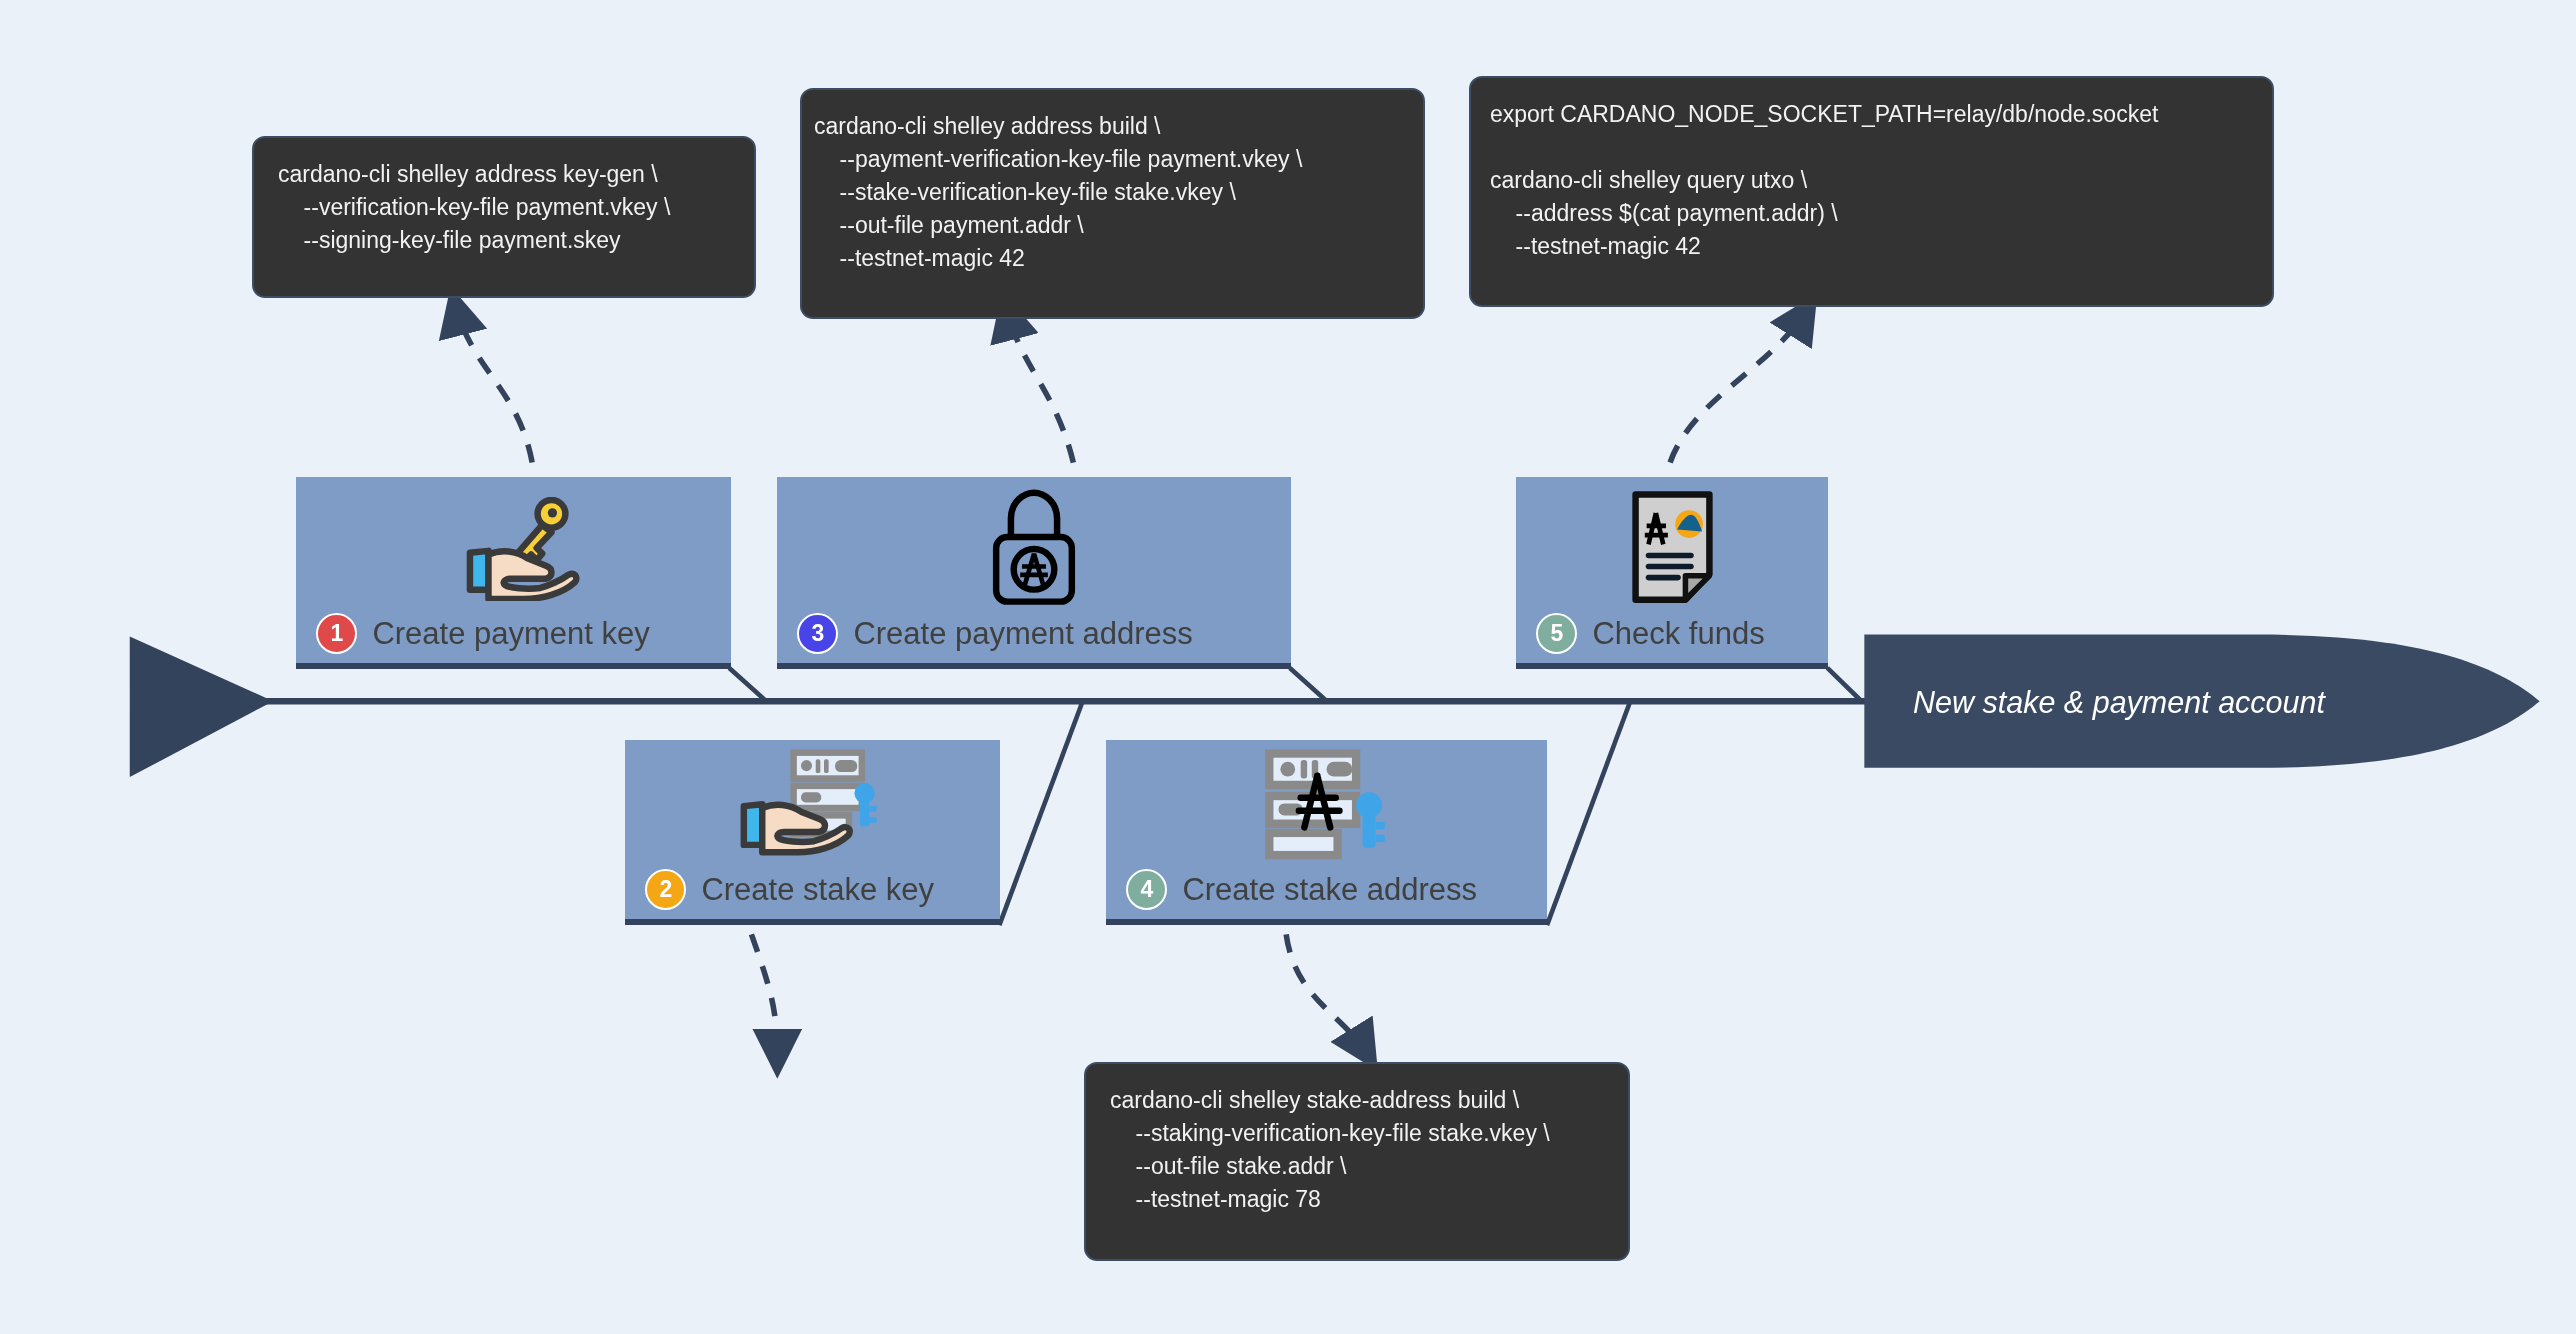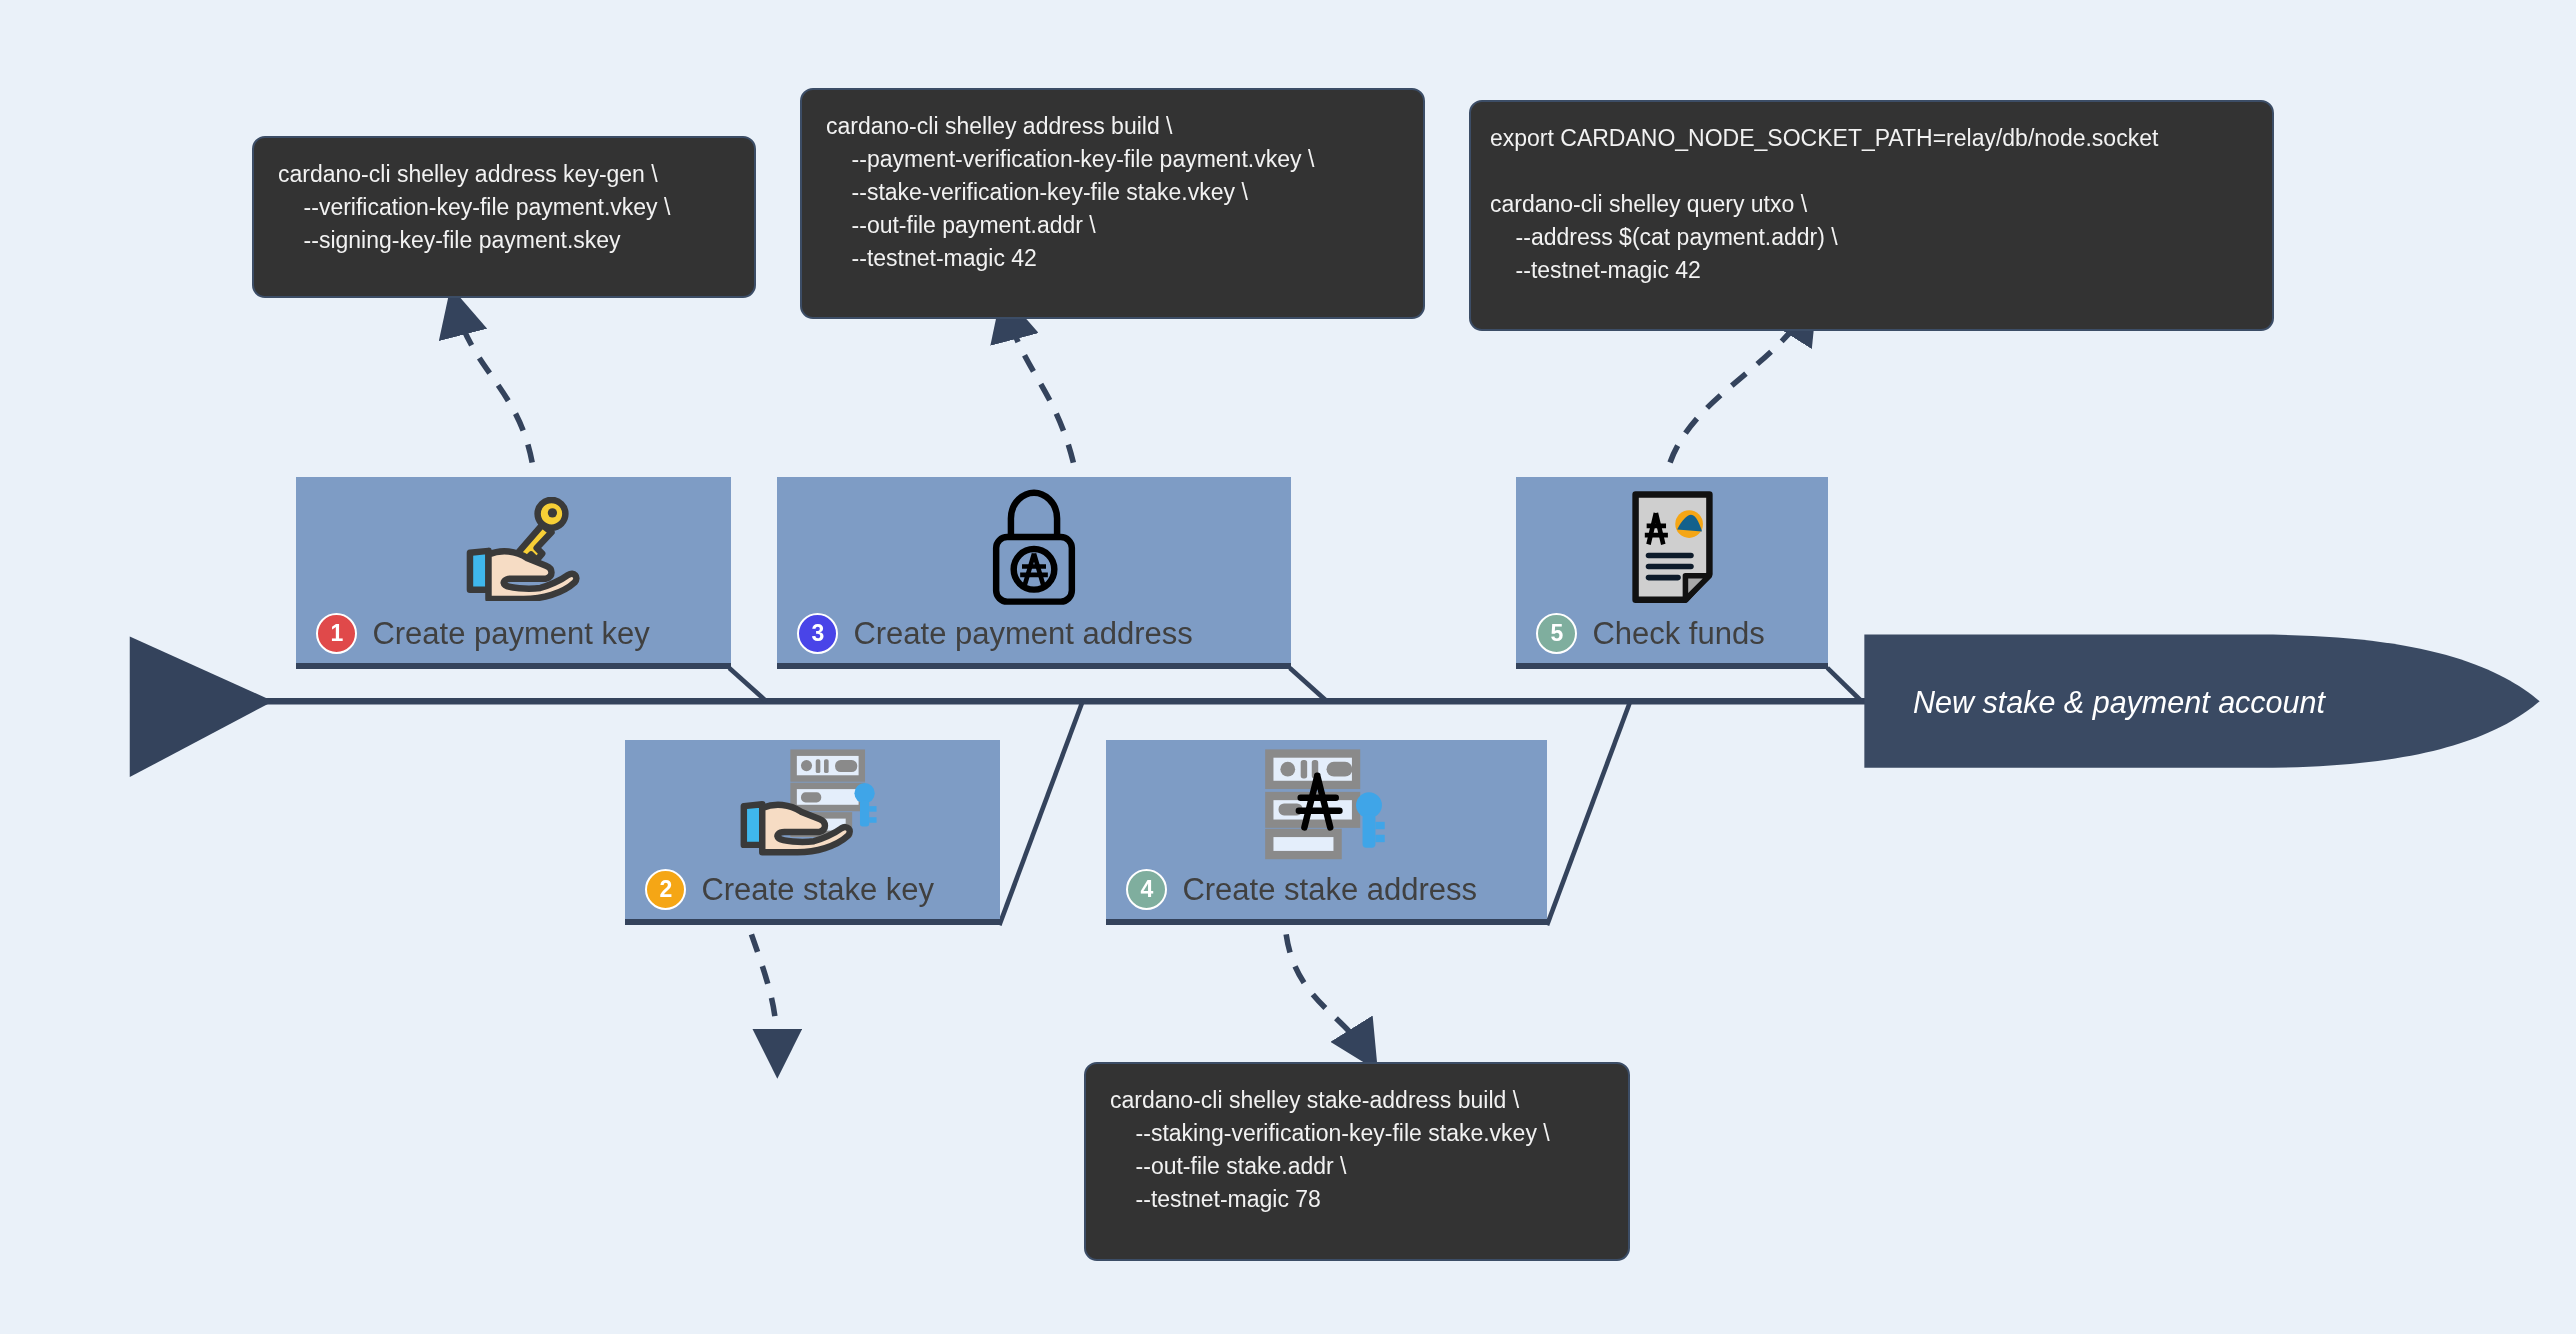--- a/index.html
+++ b/index.html
@@ -116,27 +116,27 @@
 
     <path d="M1390,1010 C1400,1080 1450,1095 1478,1140" fill="none" stroke="#34435c" stroke-width="6" stroke-dasharray="20 16" marker-end="url(#ah)"></path>
   </svg>
 
   <div class="head-label" style="left:1913px;top:685px;">New stake &amp; payment account</div>
 
   <div class="code" style="left:252px;top:120px;width:504px;height:162px;margin-top:16px;">cardano-cli shelley address key-gen \
     --verification-key-file payment.vkey \
     --signing-key-file payment.skey</div>
 
-  <div class="code" style="left:800px;top:88px;width:625px;height:231px;">cardano-cli shelley address build \
+  <div class="code" style="left:800px;top:88px;width:625px;height:231px;padding-left:12px;">cardano-cli shelley address build \
     --payment-verification-key-file payment.vkey \
     --stake-verification-key-file stake.vkey \
     --out-file payment.addr \
     --testnet-magic 42</div>
 
-  <div class="code" style="left:1469px;top:100px;width:805px;height:231px;padding-left:19px;">export CARDANO_NODE_SOCKET_PATH=relay/db/node.socket
+  <div class="code" style="left:1469px;top:76px;width:805px;height:231px;padding-left:19px;">export CARDANO_NODE_SOCKET_PATH=relay/db/node.socket
 
 cardano-cli shelley query utxo \
     --address $(cat payment.addr) \
     --testnet-magic 42</div>
 
 
   <div class="code" style="left:1084px;top:1062px;width:546px;height:199px;">cardano-cli shelley stake-address build \
     --staking-verification-key-file stake.vkey \
     --out-file stake.addr \
     --testnet-magic 78</div>

